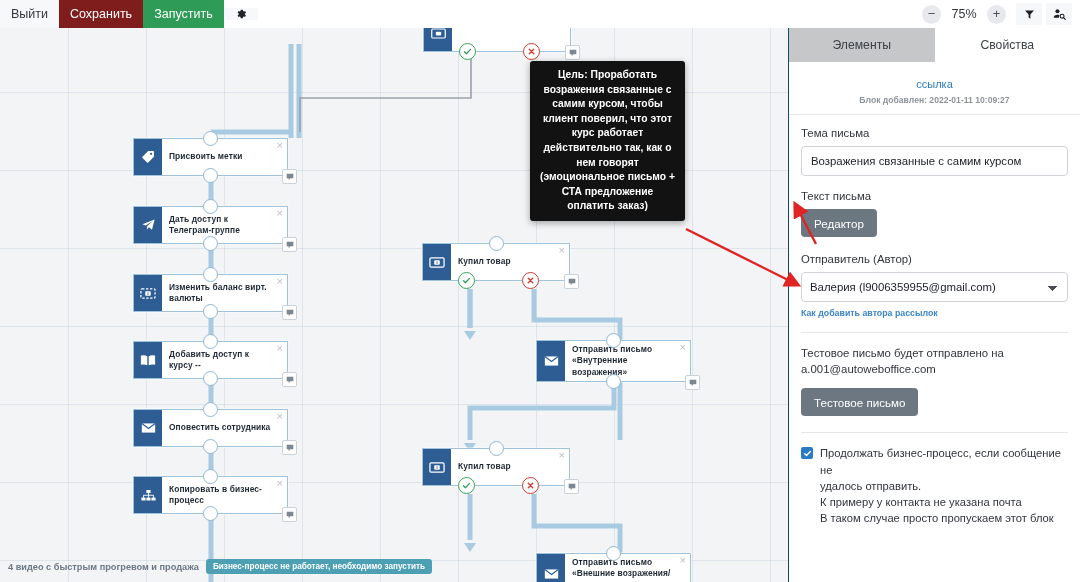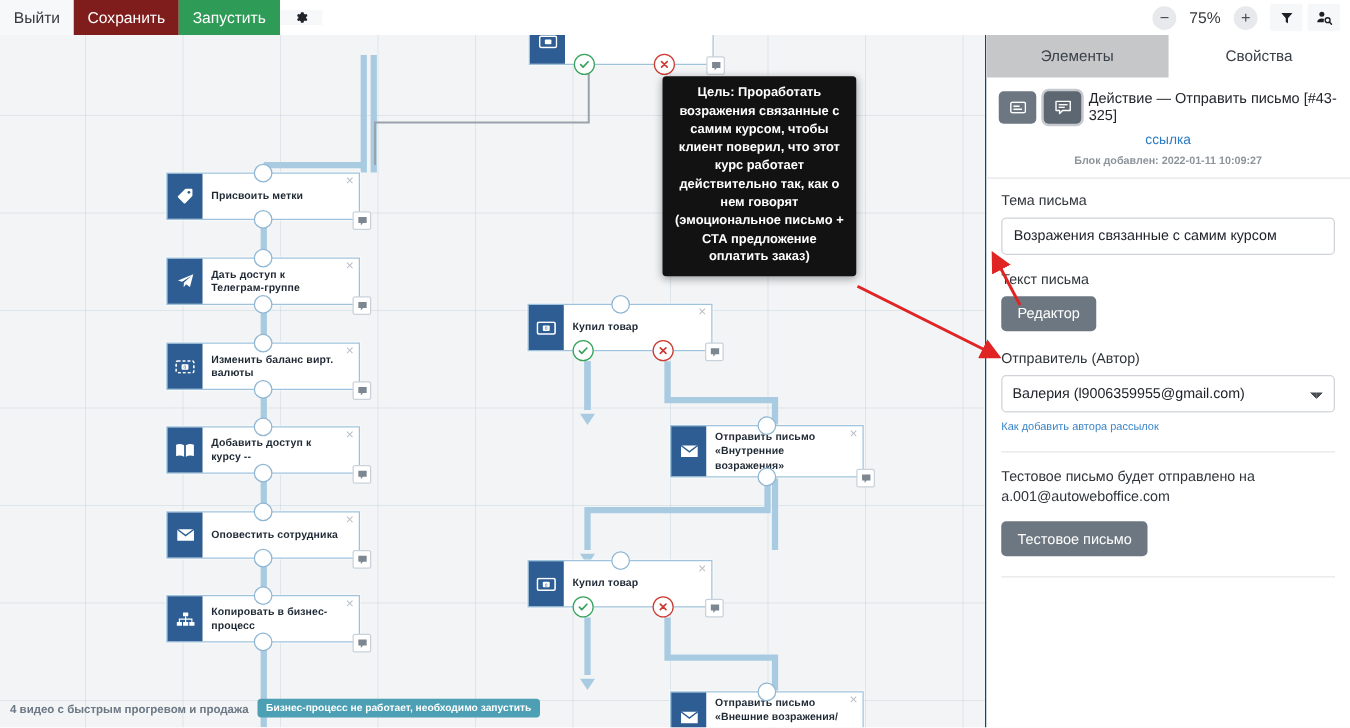--- a/index.html
+++ b/index.html
@@ -165,21 +165,21 @@
     width: 100%; height: 30px; border: 1px solid #cfd3d8; border-radius: 4px;
     background: #ffffff; font-size: 11.4px; color: #20242a; padding: 0 8px;
     font-family: inherit; outline: none; appearance: none;
     background-image: linear-gradient(45deg,transparent 50%,#4a4f56 50%),
                       linear-gradient(135deg,#4a4f56 50%,transparent 50%);
     background-position: calc(100% - 14px) 13px, calc(100% - 9px) 13px;
     background-size: 5px 5px, 5px 5px; background-repeat: no-repeat;
   }
   .smalllink {
     display: inline-block; color: #3b86c8; font-size: 8.8px; margin-top: 6px;
-    text-decoration: none; cursor: pointer; font-weight: 400;
+    text-decoration: none; cursor: pointer; font-weight: 700;
   }
   .hr { height: 1px; background: #e4e6e9; margin: 12px 0 0 0; }
   .ptext { font-size: 11.4px; color: #30353b; line-height: 1.42; }
   .chkrow { display: flex; gap: 7px; align-items: flex-start; }
   .chk {
     width: 12px; height: 12px; background: #2b7ac4; border-radius: 2px;
     flex: 0 0 12px; margin-top: 2px; display:flex; align-items:center;
     justify-content:center; cursor: pointer;
   }
   .chk svg { display:block; }
@@ -523,37 +523,20 @@
   </svg>
 
   <div class="panel">
 
     <div class="tabs">
       <div class="tab inactive">Элементы</div>
       <div class="tab active">Свойства</div>
     </div>
 
     <div class="panel-head">
-      <div class="head-row">
-        <div class="ibtn">
-          <svg width="13" height="10" viewBox="0 0 16 12" aria-hidden="true">
-            <rect x="0.8" y="0.8" width="14.4" height="10.4" rx="1.4" fill="none" stroke="#fff" stroke-width="1.4"></rect>
-            <rect x="3.4" y="4" width="6" height="1.5" fill="#fff"></rect>
-            <rect x="3.4" y="7" width="8.4" height="1.5" fill="#fff"></rect>
-          </svg>
-        </div>
-        <div class="ibtn sel">
-          <svg width="13" height="12" viewBox="0 0 16 14" aria-hidden="true">
-            <path d="M1 1h14v9H7.5L4.5 13V10H1z" fill="none" stroke="#fff" stroke-width="1.4" stroke-linejoin="round"></path>
-            <rect x="3.6" y="3.6" width="8.8" height="1.3" fill="#fff"></rect>
-            <rect x="3.6" y="6.2" width="6" height="1.3" fill="#fff"></rect>
-          </svg>
-        </div>
-        <div class="head-title">Действие — Отправить письмо [#43-325]</div>
-      </div>
       <a class="head-link">ссылка</a>
       <div class="head-meta">Блок добавлен: 2022-01-11 10:09:27</div>
     </div>
 
     <div class="pbody">
 
       <div class="flabel">Тема письма</div>
       <input class="finput" value="Возражения связанные с самим курсом" placeholder="Тема письма" style="">
 
       <div class="flabel" style="margin-top:14px;">Текст письма</div>
@@ -566,15 +549,28 @@
       <a class="smalllink">Как добавить автора рассылок</a>
 
       <div class="hr"></div>
 
       <div class="ptext" style="margin-top:12px;">Тестовое письмо будет отправлено на</div>
       <div class="ptext">a.001@autoweboffice.com</div>
       <button class="gbtn" style="margin-top:11px;">Тестовое письмо</button>
 
       <div class="hr" style="margin-top:16px;"></div>
 
+      <div class="chkrow" style="margin-top:12px;">
+        <div class="chk">
+          <svg width="9" height="9" viewBox="0 0 12 12" aria-hidden="true">
+              <path d="M2.2 6.2 L4.7 8.7 L9.8 3.3" fill="none" stroke="#fff" stroke-width="1.8" stroke-linecap="round" stroke-linejoin="round"></path>
+            </svg>
+        </div>
+        <div>
+          <div class="chktxt">Продолжать бизнес-процесс, если сообщение не</div>
+          <div class="chktxt">удалось отправить.</div>
+          <div class="chktxt">К примеру у контакта не указана почта</div>
+          <div class="chktxt">В таком случае просто пропускаем этот блок</div>
+        </div>
+      </div>
     </div>
   </div>
 </div>
 
 </body></html>

